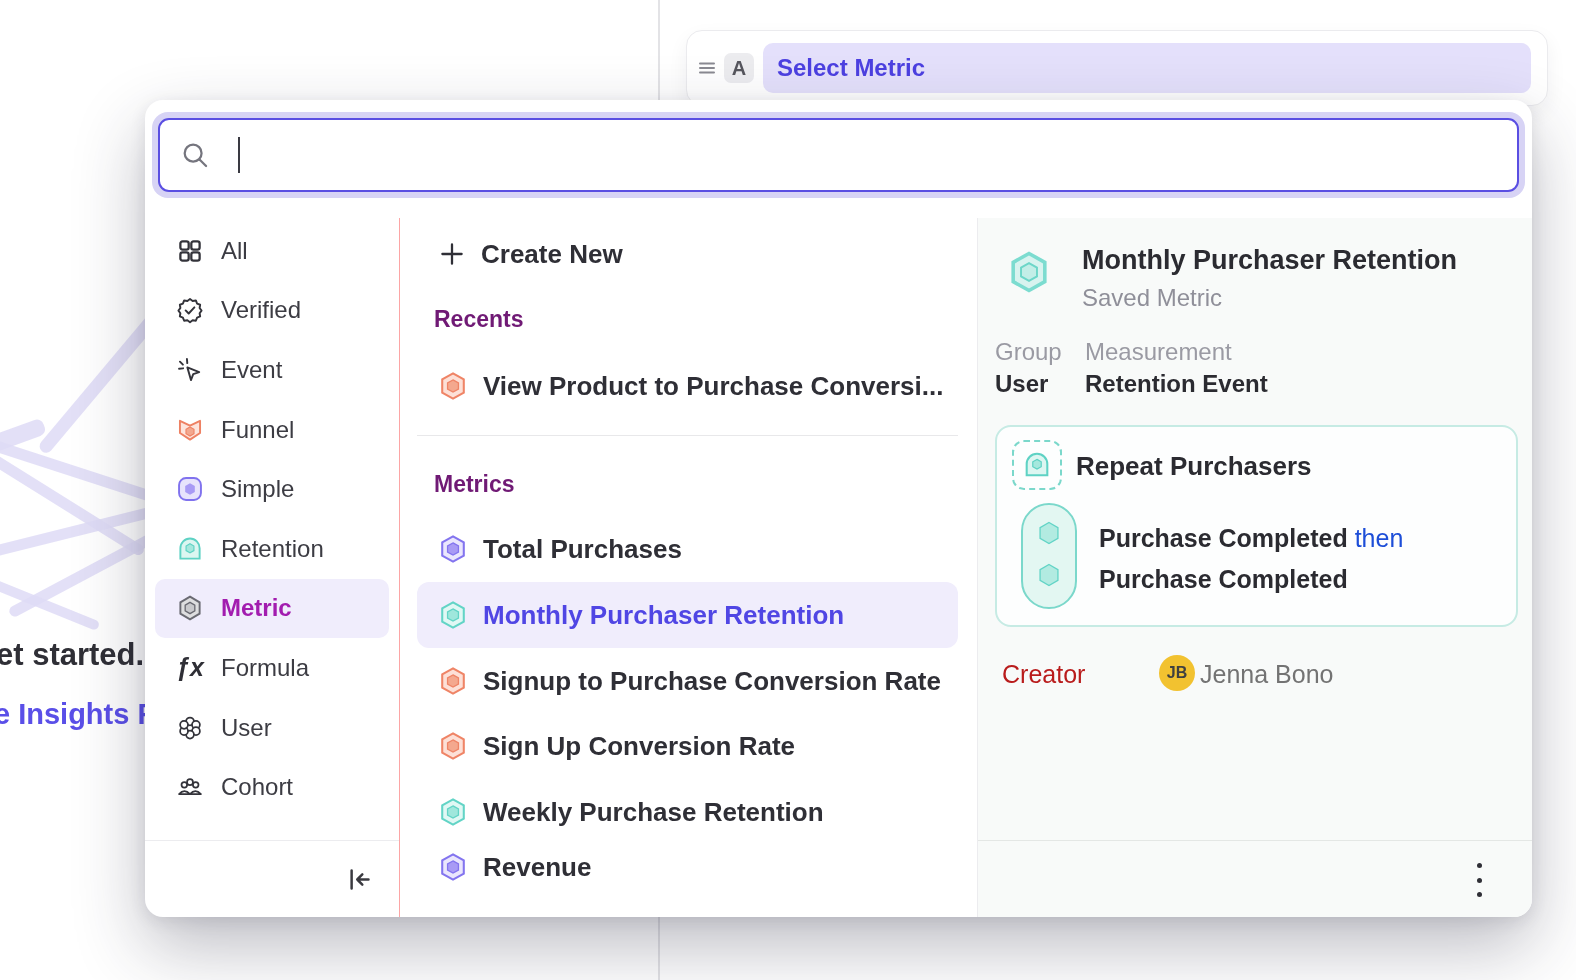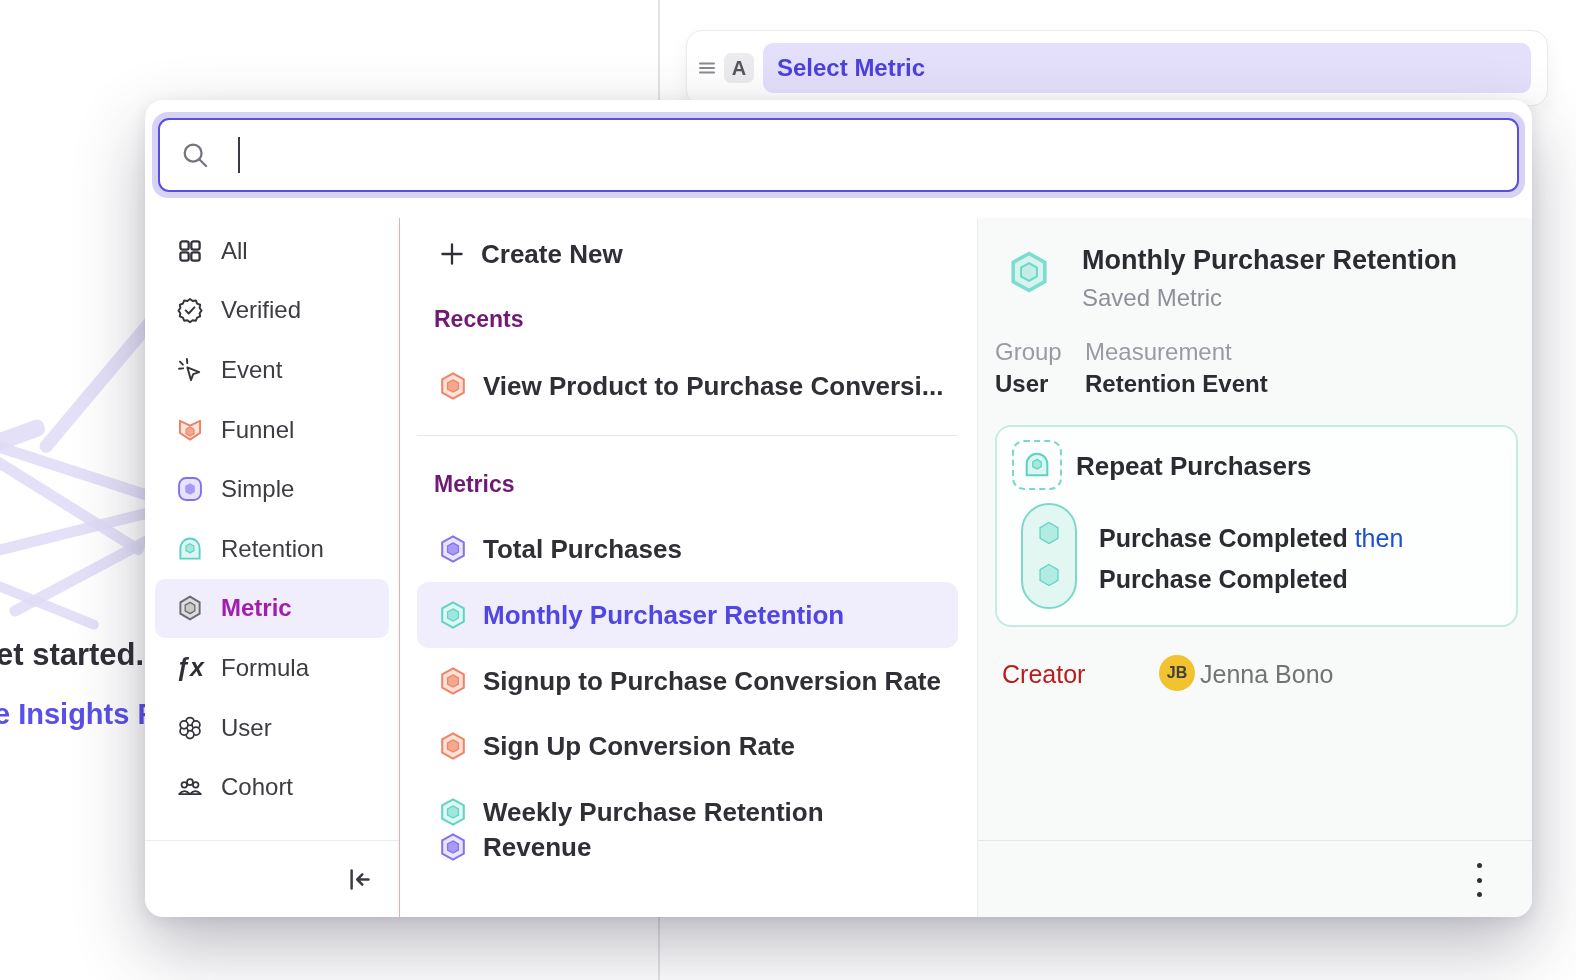--- a/index.html
+++ b/index.html
@@ -296,21 +296,21 @@
         </div>
 
         <div class="m-row" style="top:561px;">
           <svg class="hexicon teal" viewBox="0 0 32 32">
             <polygon class="hx-outer" points="16,2.5 27.5,9 27.5,23 16,29.5 4.5,23 4.5,9"></polygon>
             <polygon class="hx-inner" points="16,9.5 21.8,12.8 21.8,19.2 16,22.5 10.2,19.2 10.2,12.8"></polygon>
           </svg>
           <span>Weekly Purchase Retention</span>
         </div>
 
-        <div class="m-row" style="top:596px;">
+        <div class="m-row" style="top:616px;">
           <svg class="hexicon purple" viewBox="0 0 32 32">
             <polygon class="hx-outer" points="16,2.5 27.5,9 27.5,23 16,29.5 4.5,23 4.5,9"></polygon>
             <polygon class="hx-inner" points="16,9.5 21.8,12.8 21.8,19.2 16,22.5 10.2,19.2 10.2,12.8"></polygon>
           </svg>
           <span>Revenue</span>
         </div>
 
       </div>
 
       <div class="detail">

